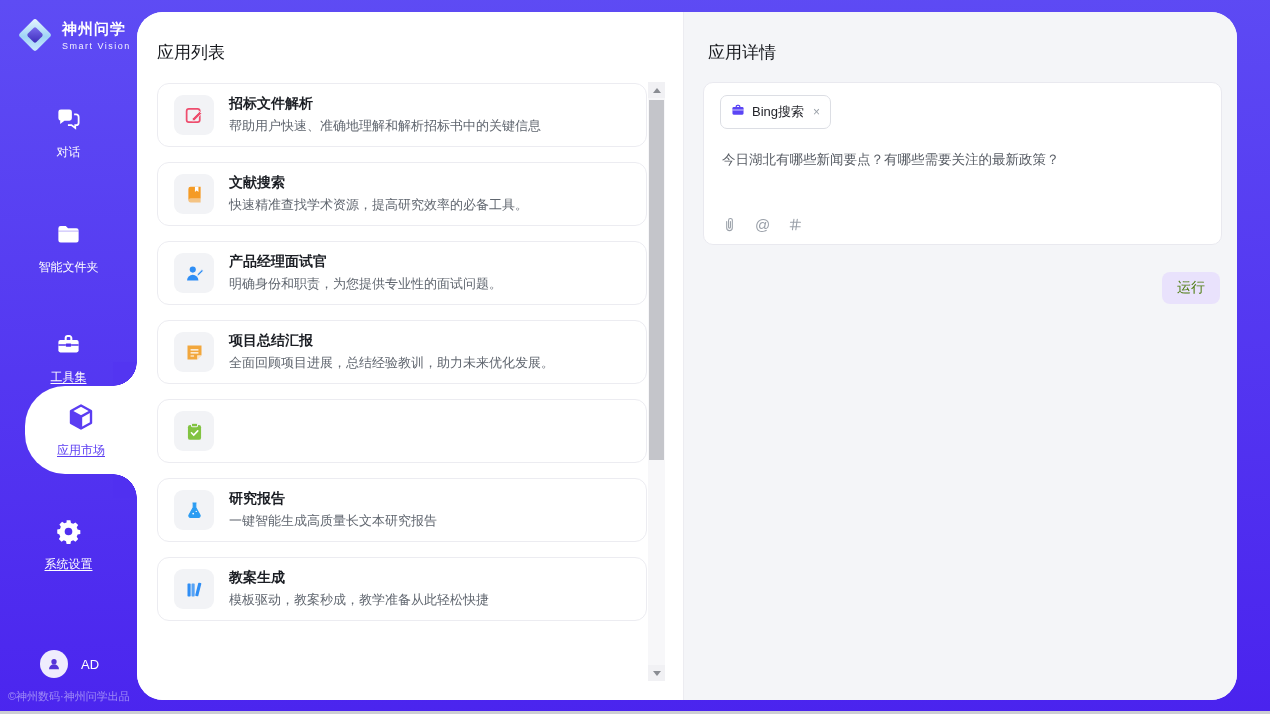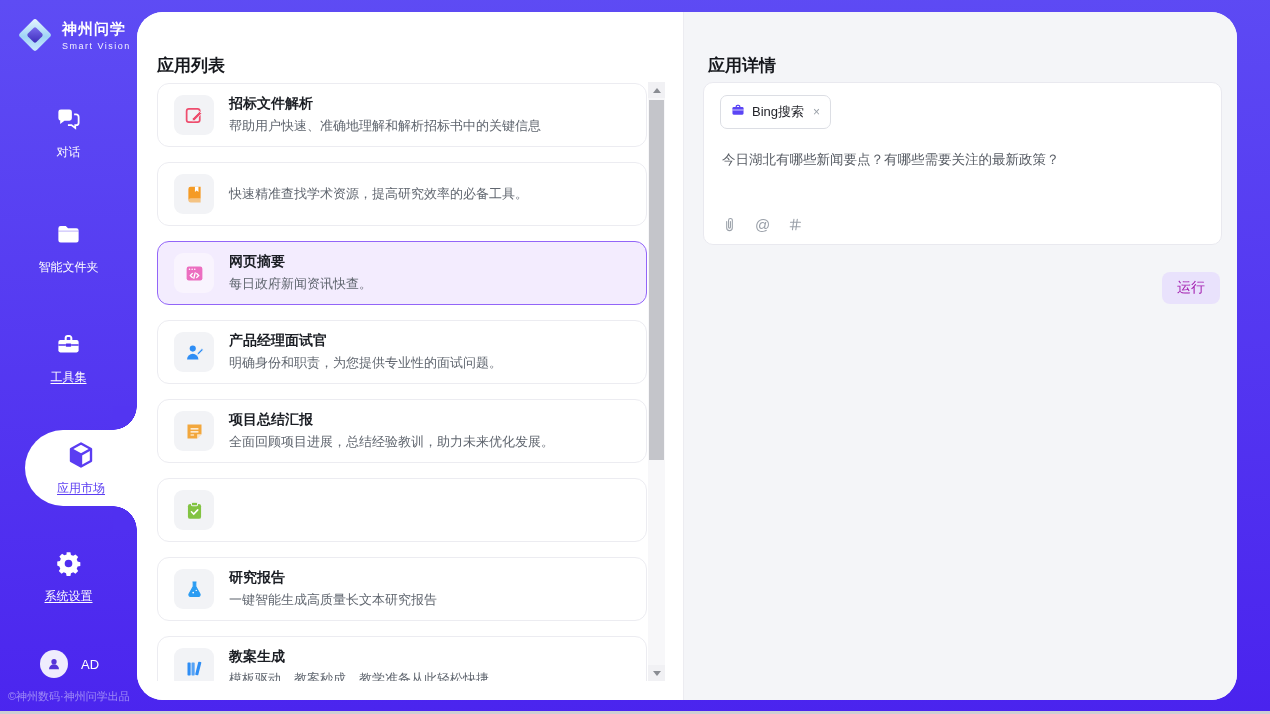--- a/index.html
+++ b/index.html
@@ -24,21 +24,21 @@
   .logo-text .en { font-size:9px; letter-spacing:1.5px; opacity:.92; margin-top:2px; }
 
   .nav { display:flex; flex-direction:column; align-items:center; margin-top:52px; }
   .nav-item { display:flex; flex-direction:column; align-items:center; gap:7px; cursor:pointer; }
   .nav-item .lbl { font-size:12px; color:#fff; }
   .nav-item .lbl.u { text-decoration:underline; text-underline-offset:2px; }
   .ni-1 { margin-bottom:60px;font-family:Liberation Serif, serif; }
   .ni-2 { margin-bottom:55px; }
   .ni-3 { margin-bottom:0; }
 
-  .nav-bubble { position:relative; align-self:flex-end; width:112px; height:76px; margin-top:44px;
+  .nav-bubble { position:relative; align-self:flex-end; width:112px; height:88px; 
      background:#fff; border-radius:40px 0 0 40px; display:flex; flex-direction:column;
      align-items:center; justify-content:center; gap:6px; cursor:pointer; }
   .nav-bubble::before { content:""; position:absolute; top:-24px; right:0; width:24px; height:24px;
      background:radial-gradient(circle at 0 0,#5335f1 23.5px,#fff 24px); }
   .nav-bubble::after { content:""; position:absolute; bottom:-24px; right:0; width:24px; height:24px;
      background:radial-gradient(circle at 0 100%,#5030f0 23.5px,#fff 24px); }
   .nav-bubble .lbl { font-size:12px; color:#5b3df2; text-decoration:underline; text-underline-offset:2px; }
 
   .ni-5 { margin-top:44px; }
 
@@ -48,21 +48,21 @@
   .user-name { font-size:13px; color:#fff; }
   .copyright { position:absolute; left:8px; bottom:10px; font-size:11px; color:rgba(255,255,255,.45);
      white-space:nowrap; }
 
   
   .content { position:absolute; left:137px; top:12px; right:33px; bottom:14px;
      background:#fff; border-radius:26px; overflow:hidden; display:flex; }
 
   
   .list-panel { width:546px; position:relative; background:#fff; }
-  .panel-title { font-size:17px; font-weight:bold; color:#16181d; margin:42px 0 0 20px; }
+  .panel-title { font-size:17px; font-weight:normal; color:#16181d; margin:29px 0 0 20px; }
   .app-list { position:absolute; top:71px; left:20px; width:490px; height:598px; overflow:hidden;
      display:flex; flex-direction:column; gap:15px; }
   .app-item { flex:0 0 64px; background:#fff; border:1px solid #ececf1; border-radius:12px;
      display:flex; align-items:center; gap:15px; padding:9px 16px; cursor:pointer; }
   .app-item.selected { background:#f3ecfe; border:1px solid #9265f8; }
   .app-icon { width:40px; height:40px; border-radius:9px; background:#f2f3f6; flex:0 0 auto;
      display:flex; align-items:center; justify-content:center; }
   .app-item.selected .app-icon { background:#f9f4fe; }
   .app-texts { display:flex; flex-direction:column; gap:4px; min-width:0; }
   .app-title { font-size:14px; font-weight:bold; color:#1b1e24; }
@@ -85,21 +85,21 @@
   .detail-panel .panel-title { margin-left:24px; }
   .detail-card { position:absolute; top:70px; left:19px; right:15px; height:163px;
      background:#fff; border:1px solid #e9e9ef; border-radius:10px; }
   .tool-tag { position:absolute; top:12px; left:16px; display:inline-flex; align-items:center;
      gap:7px; border:1px solid #dcdee4; border-radius:7px; padding:7px 10px; background:#fff; cursor:pointer; }
   .tool-tag .tag-label { font-size:13px; color:#23242a; }
   .tag-close { font-size:12px; color:#9aa0a8; cursor:pointer; padding-left:2px; }
   .query-text { position:absolute; top:68px; left:18px; right:18px; font-size:13.5px; color:#565b63; }
   .input-tools { position:absolute; bottom:11px; left:18px; display:flex; align-items:center; gap:18px; }
   .input-tools .tool { color:#9aa0a9; font-size:15px; cursor:pointer; display:flex; align-items:center; }
-  .run-btn { position:absolute; top:260px; right:17px; background:#e9e2fc; color:#a21caf;
+  .run-btn { position:absolute; top:260px; right:17px; background:#e9e2fc; color:#4d7c0f;
      border:none; border-radius:8px; padding:7px 15px; font-size:14px; cursor:pointer;
      font-family:inherit; }
 </style>
 </head>
 <body>
 
 <div class="sidebar">
   <div class="logo">
     <div class="logo-diamond">
       <div class="d1"></div>
@@ -196,36 +196,22 @@
   </div>
         <div class="app-item">
     <span class="app-icon">
             <svg width="21" height="21" viewBox="0 0 24 24">
               <path d="M5 5.6A2.6 2.6 0 017.6 3H19v13.5H7.6A2.6 2.6 0 005 19z" fill="#f59b25"></path>
               <path d="M5 19a2.6 2.6 0 012.6-2.5H19V21H7.6A2.6 2.6 0 015 19z" fill="#f59b25" opacity=".55"></path>
               <path d="M12.5 3v6l2-1.6 2 1.6V3z" fill="#fff"></path>
             </svg>
           </span>
     <span class="app-texts">
+      <span class="app-title">文献搜索</span>
       <span class="app-desc">快速精准查找学术资源，提高研究效率的必备工具。</span>
-    </span>
-  </div>
-        <div class="app-item selected">
-    <span class="app-icon">
-            <svg width="21" height="21" viewBox="0 0 24 24">
-              <rect x="3" y="4" width="18" height="16" rx="2.5" fill="#ec6ec0"></rect>
-              <circle cx="6.3" cy="7.2" r=".9" fill="#fff"></circle>
-              <circle cx="9.3" cy="7.2" r=".9" fill="#fff"></circle>
-              <circle cx="12.3" cy="7.2" r=".9" fill="#fff"></circle>
-              <path d="M9.5 12l-2.3 2.3 2.3 2.3m5-4.6l2.3 2.3-2.3 2.3m-1.7-5.4l-1.6 6.2" fill="none" stroke="#fff" stroke-width="1.5" stroke-linecap="round"></path>
-            </svg>
-          </span>
-    <span class="app-texts">
-      <span class="app-title">网页摘要</span>
-      <span class="app-desc">每日政府新闻资讯快查。</span>
     </span>
   </div>
         <div class="app-item">
     <span class="app-icon">
             <svg width="21" height="21" viewBox="0 0 24 24">
               <circle cx="10" cy="7.5" r="3.5" fill="#2f8ef5"></circle>
               <path d="M3.5 20a6.5 6.5 0 0113 0z" fill="#2f8ef5"></path>
               <path d="M15.5 12.5l5-5 1.5 1.5-5 5-2 .5z" fill="#2f8ef5" stroke="#f2f3f6" stroke-width=".8"></path>
             </svg>
           </span>

